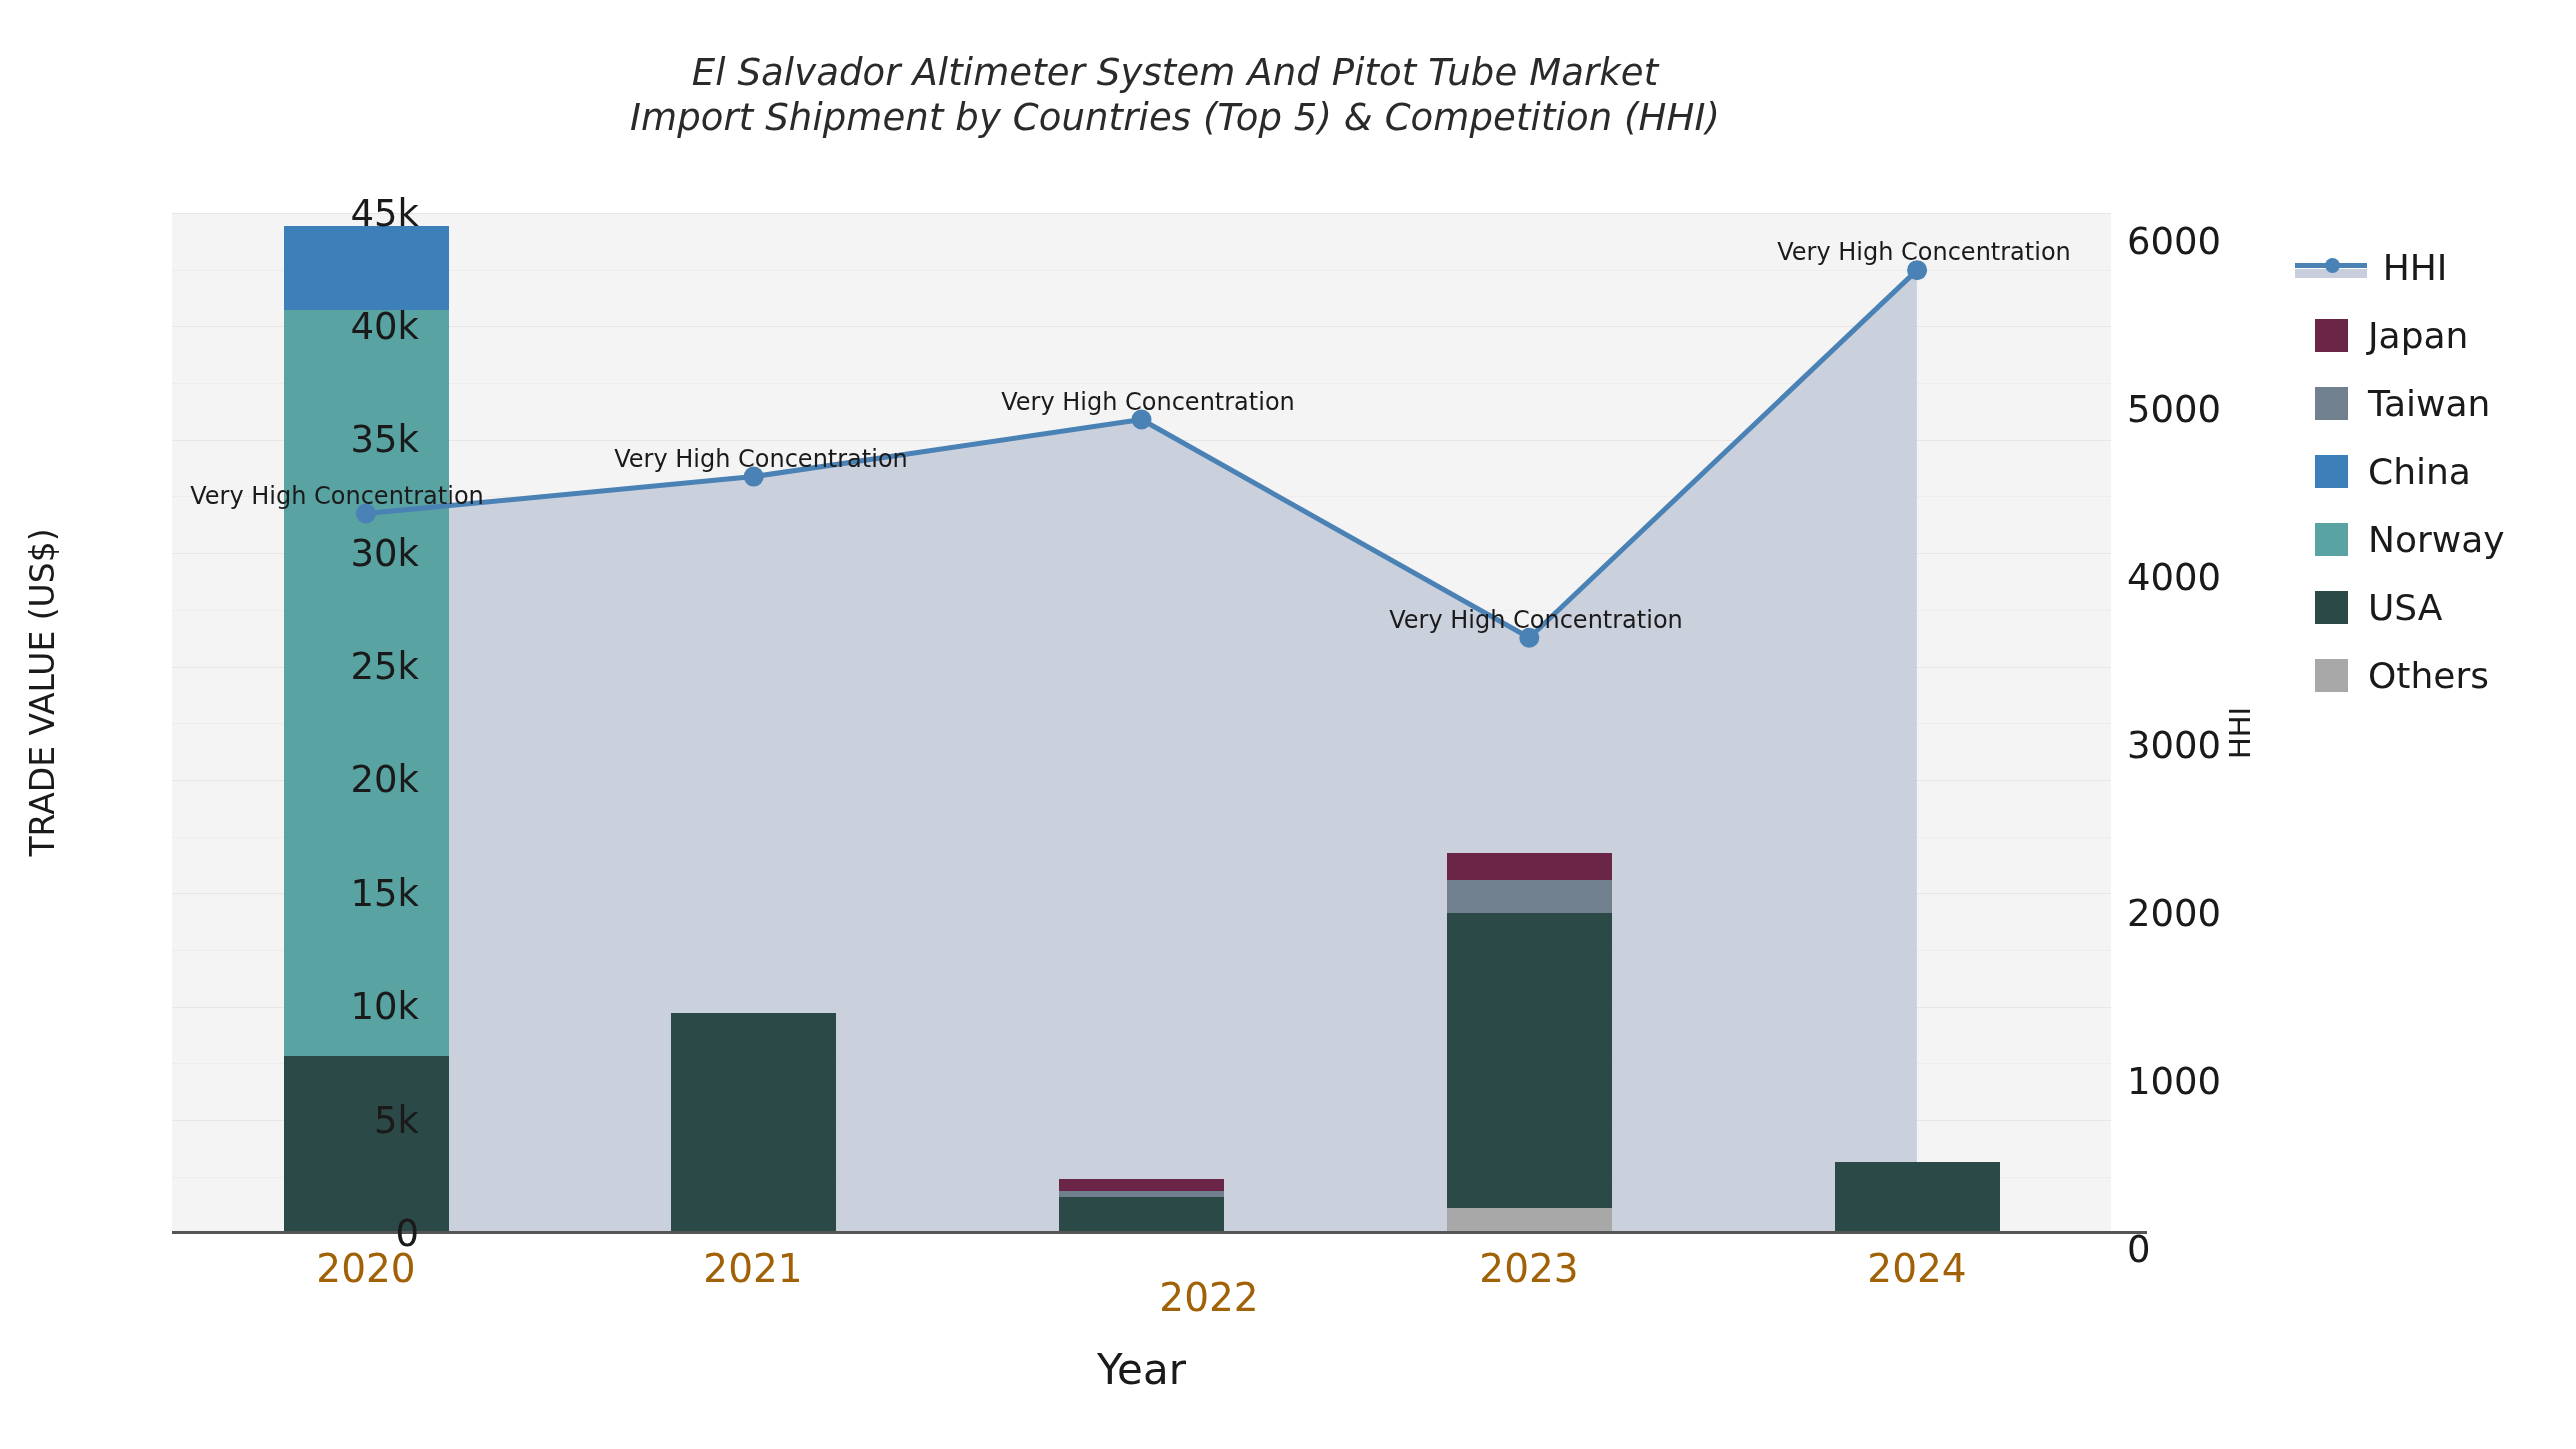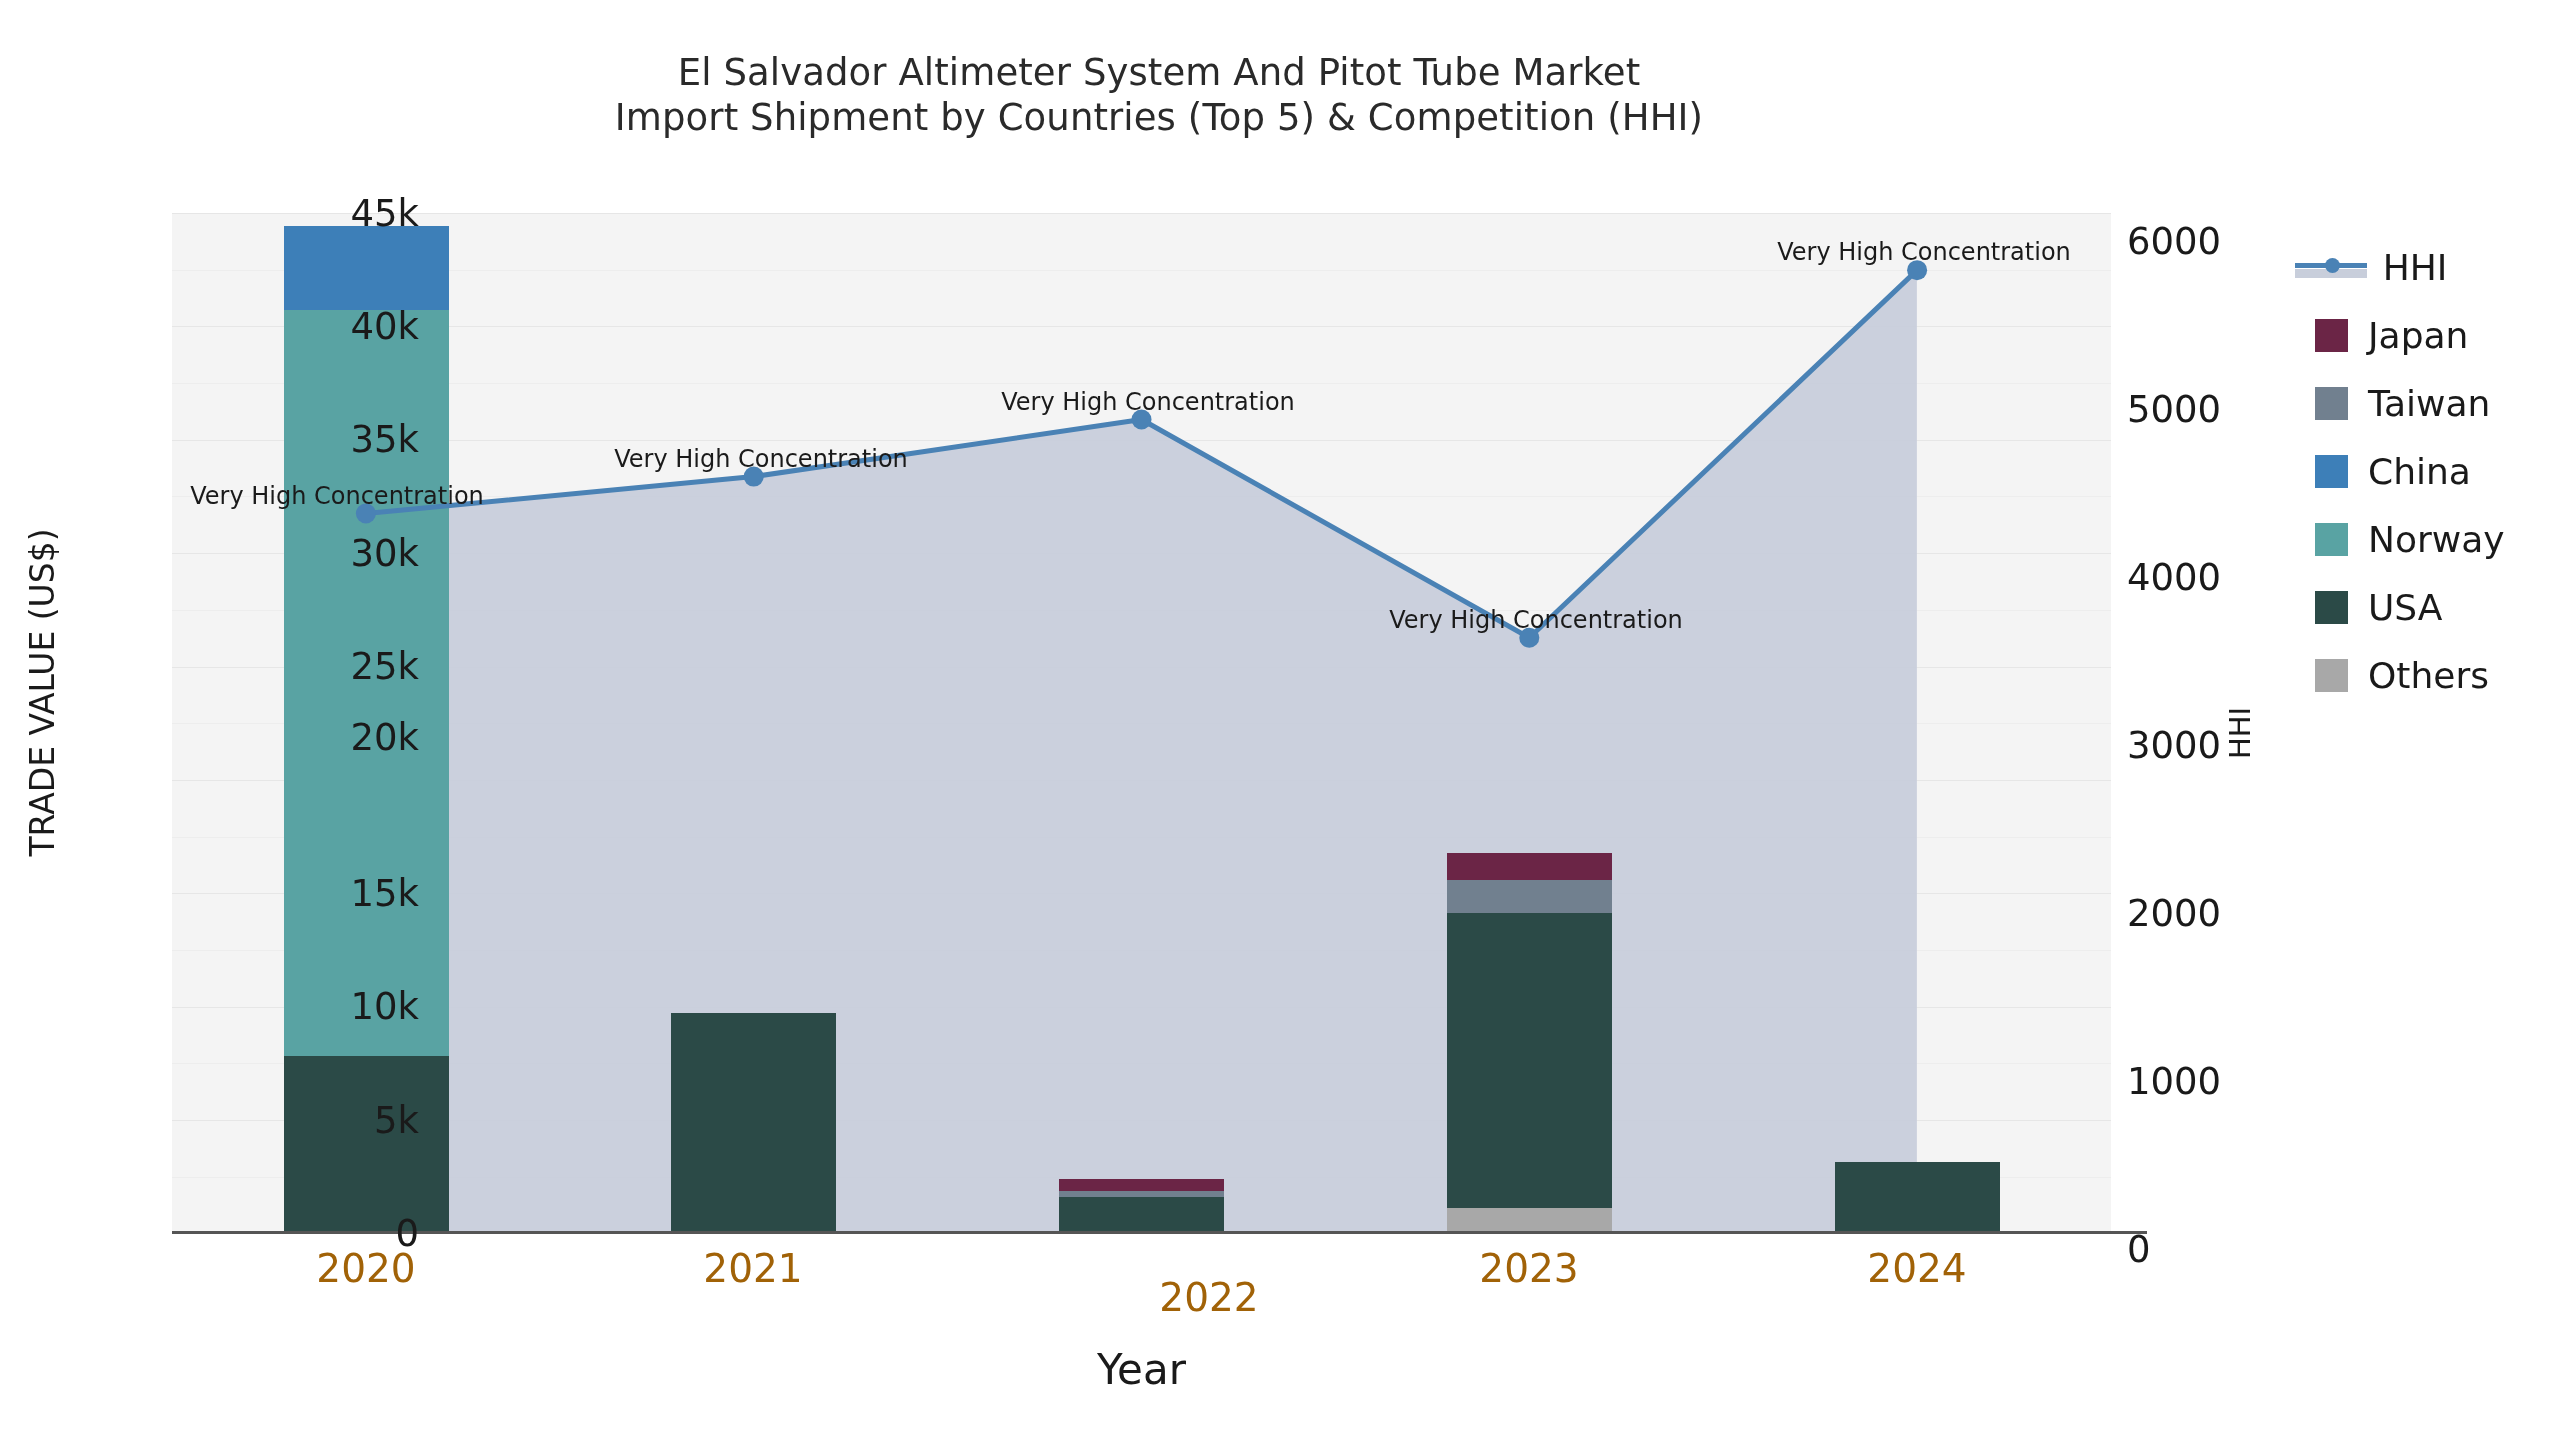--- a/index.html
+++ b/index.html
@@ -11,24 +11,25 @@
     position: relative;
     width: 2576px;
     height: 1449px;
     background: #ffffff;
     overflow: hidden;
   }
 
   
   #title-block {
     position: absolute;
-    left: 0; top: 50px;
+    left: 16px; top: 50px;
     width: 2318px;
     text-align: center;
     color: #2a2a2a;
+    font-style: italic;
   }
   #title-block .tline {
     font-size: 37px;
     line-height: 1.22;
     font-weight: 400;
     letter-spacing: 0.1px;
   }
 
   
   #plot {
@@ -262,21 +263,21 @@
       <div class="hhi-label" style="left: 761px; top: 445px;">Very High Concentration</div>
       <div class="hhi-label" style="left: 1148px; top: 388px;">Very High Concentration</div>
       <div class="hhi-label" style="left: 1536px; top: 606px;">Very High Concentration</div>
       <div class="hhi-label" style="left: 1924px; top: 238px;">Very High Concentration</div>
     </div>
   <div id="yticks-left">
       <div class="ytick-left" style="top: 1233px;">0</div>
       <div class="ytick-left" style="top: 1120px; margin-left: 8px;">5k</div>
       <div class="ytick-left" style="top: 1006px;">10k</div>
       <div class="ytick-left" style="top: 893px;">15k</div>
-      <div class="ytick-left" style="top: 737px;">20k</div>
+      <div class="ytick-left" style="top: 779px;">20k</div>
       <div class="ytick-left" style="top: 666px;">25k</div>
       <div class="ytick-left" style="top: 553px;">30k</div>
       <div class="ytick-left" style="top: 439px;">35k</div>
       <div class="ytick-left" style="top: 326px;">40k</div>
       <div class="ytick-left" style="top: 213px;">45k</div>
     </div>
   <div id="yticks-right">
       <div class="ytick-right" style="top: 1249px;">0</div>
       <div class="ytick-right" style="top: 1081px; text-align: center;">1000</div>
       <div class="ytick-right" style="top: 913px;">2000</div>

